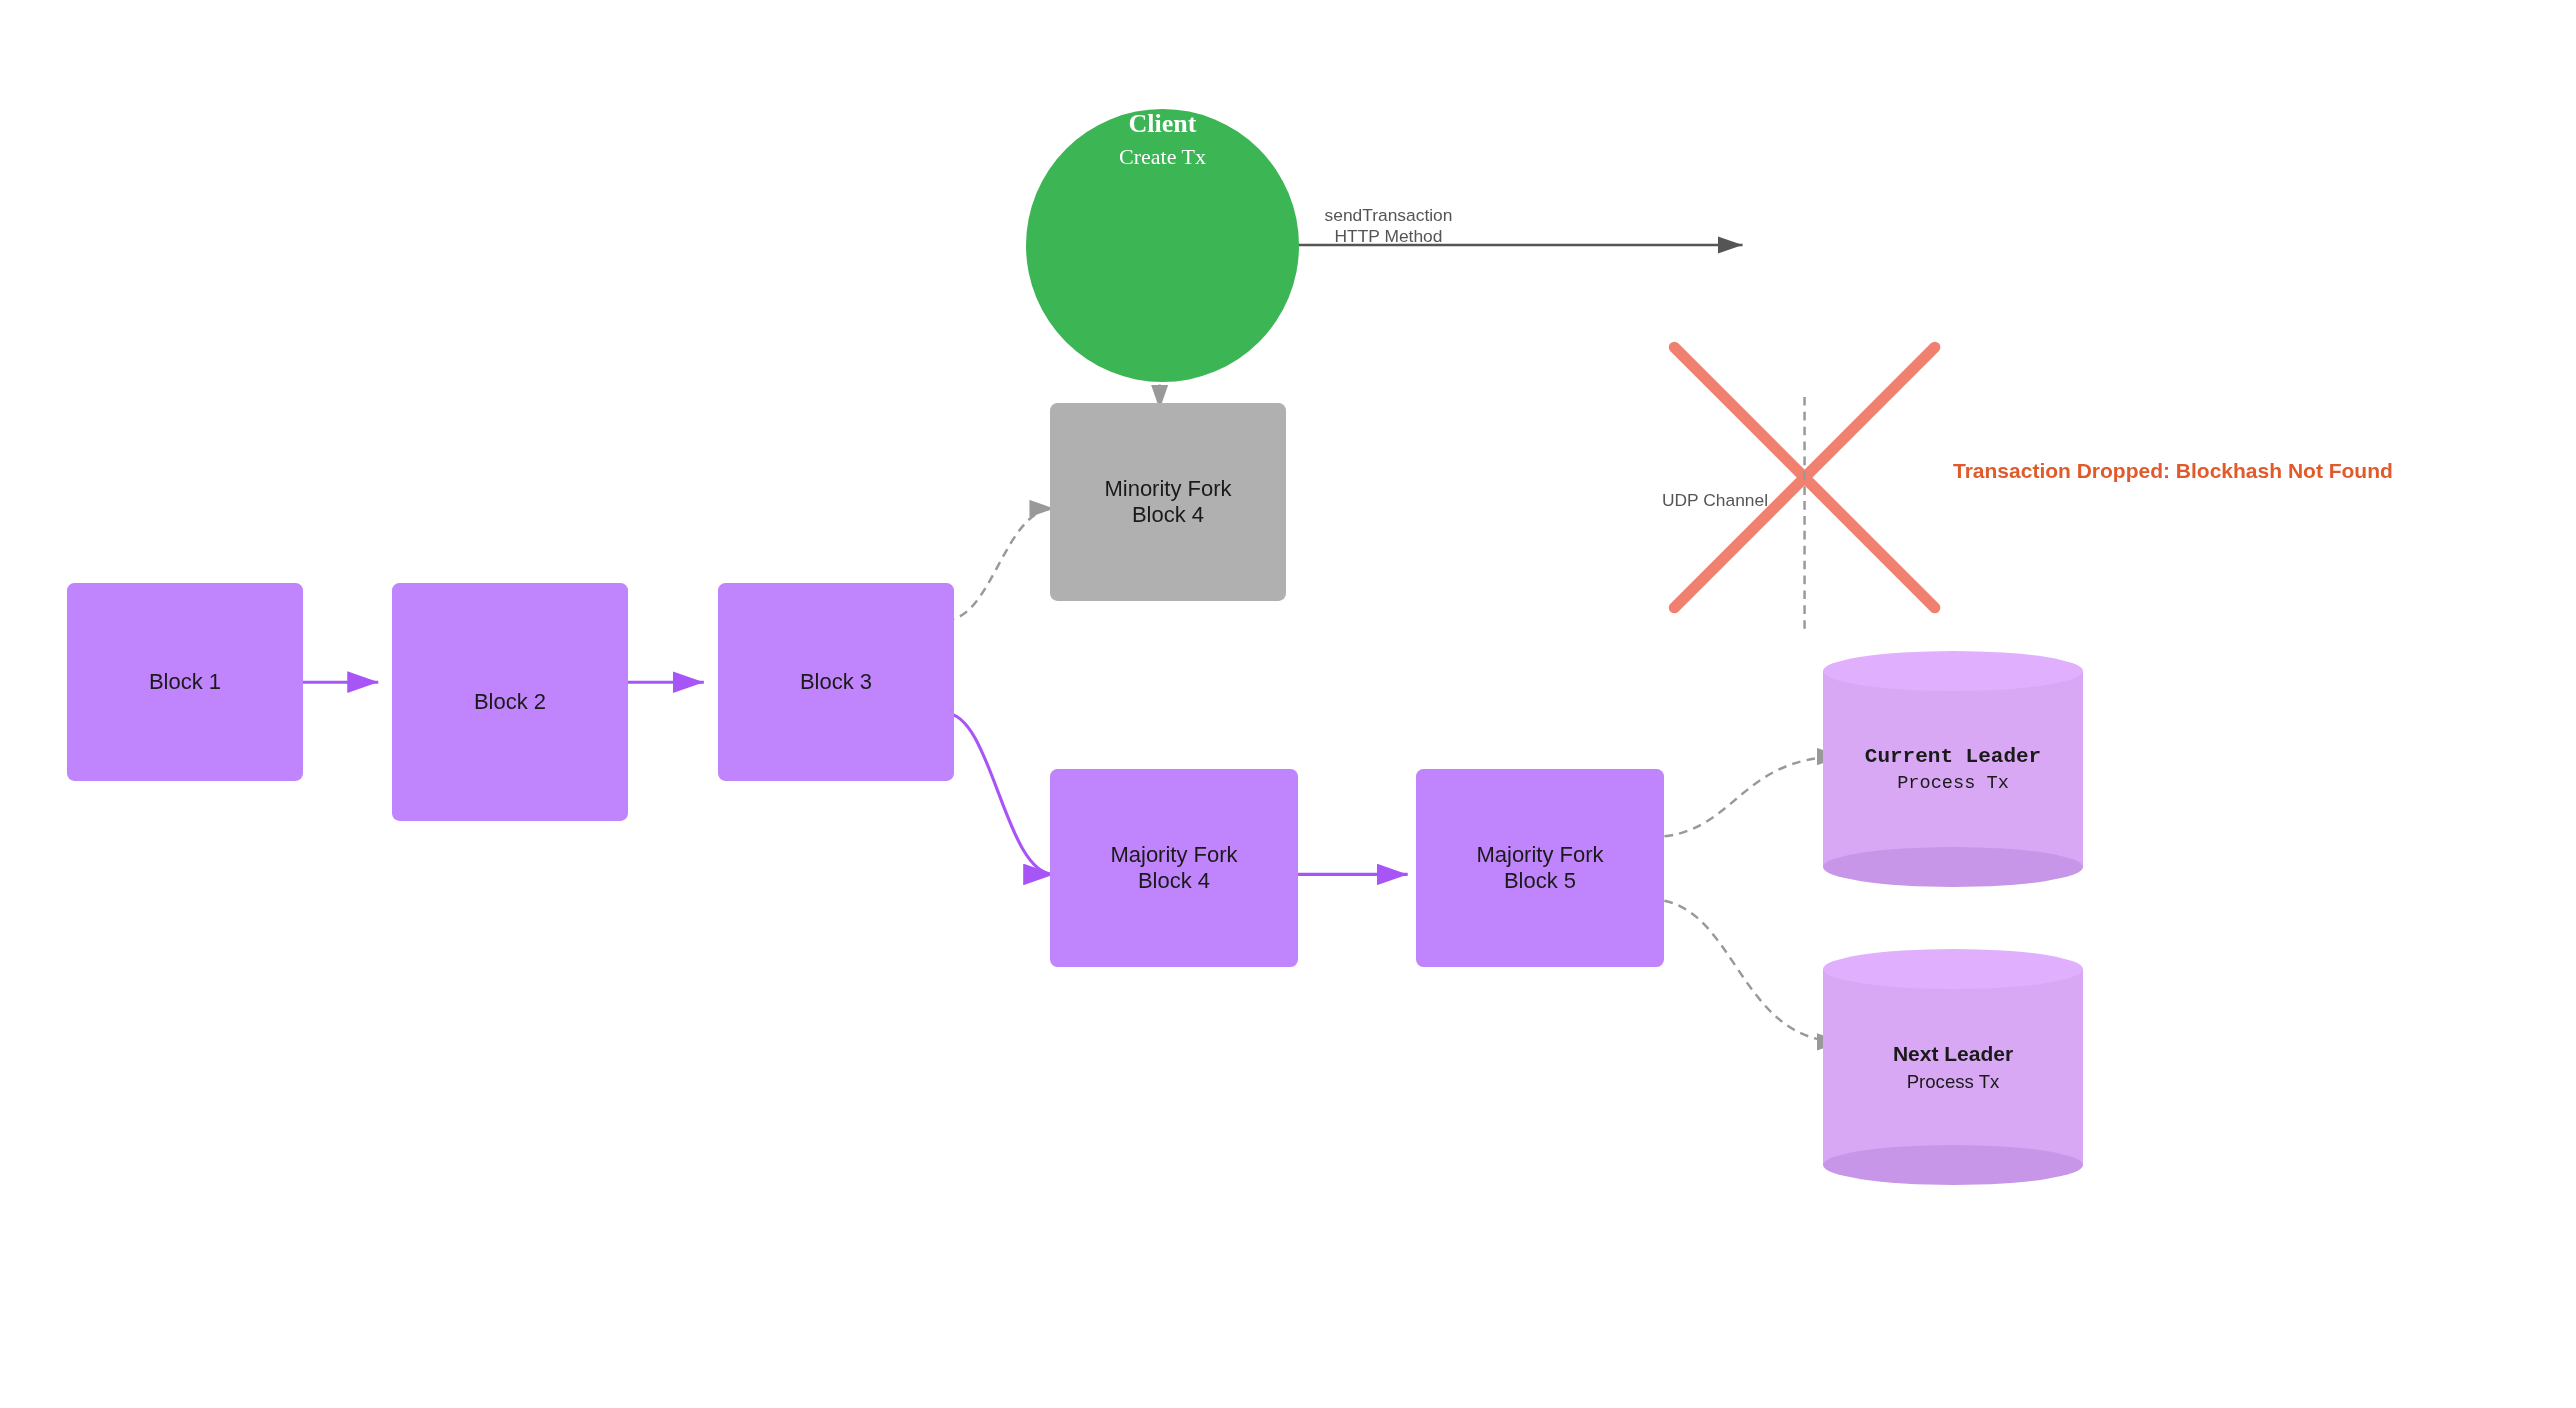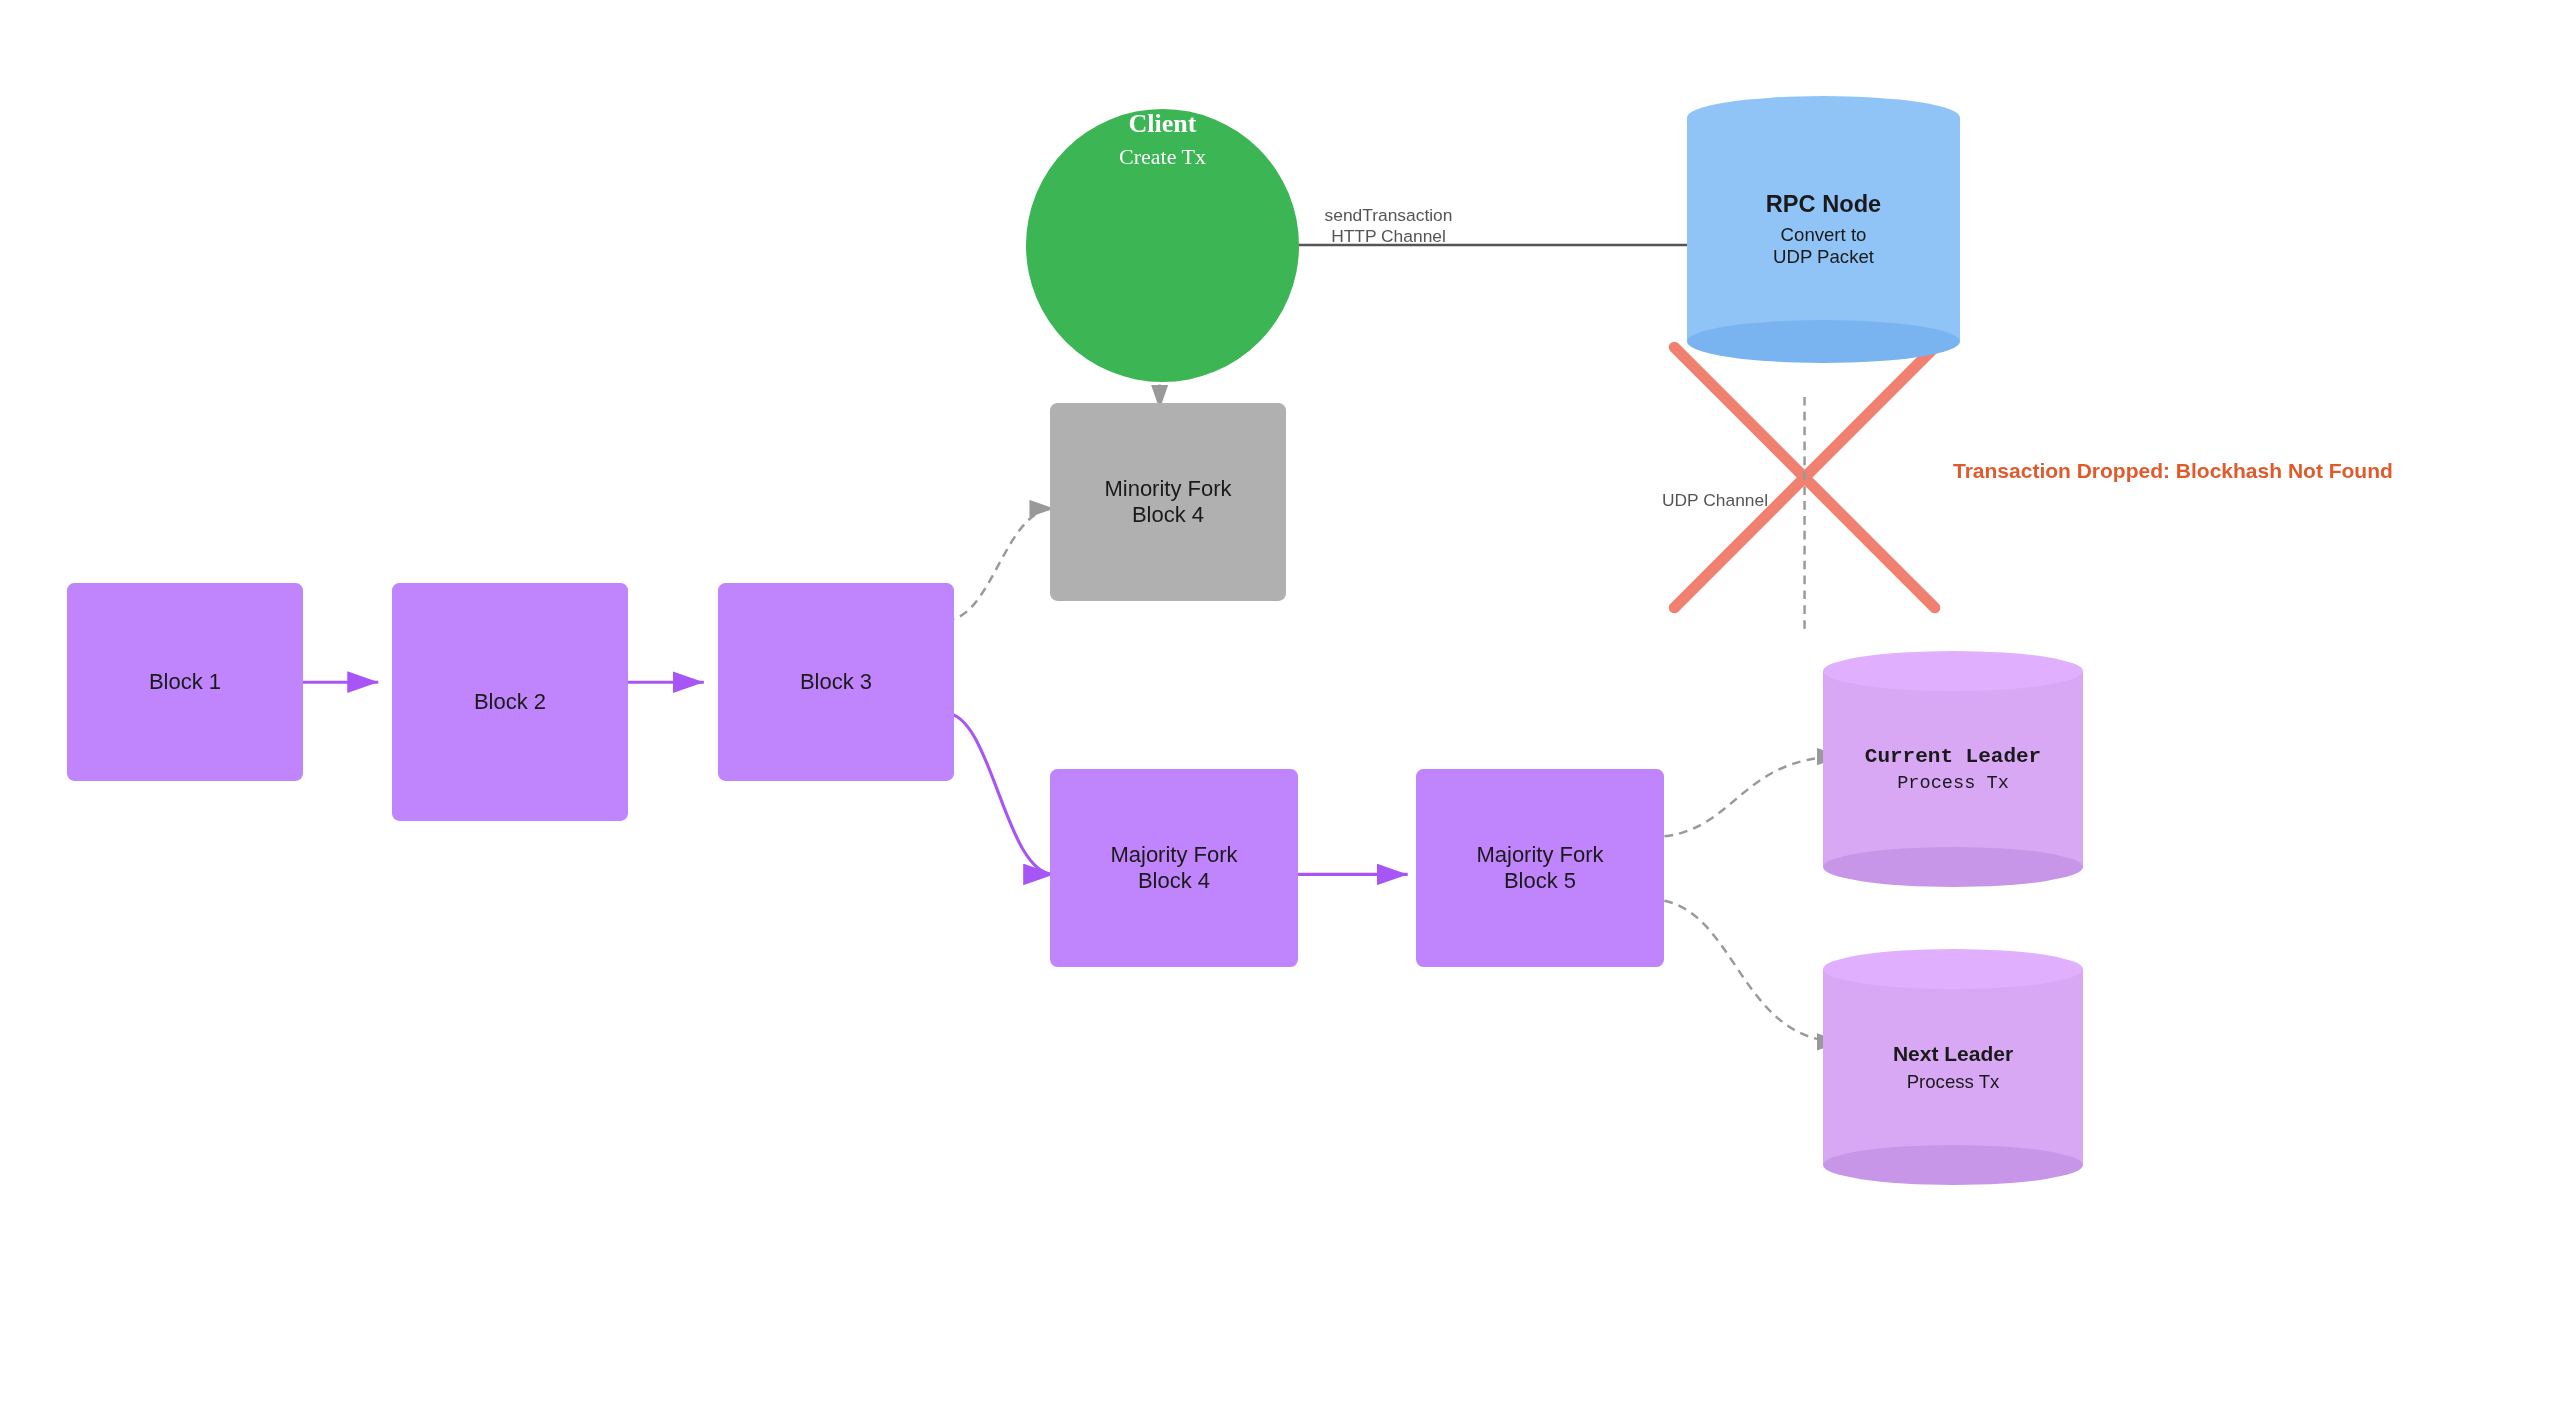--- a/index.html
+++ b/index.html
@@ -149,32 +149,20 @@
   <div class="block block-purple" style="left:1408px; top:769px; width:248px; height:198px;">
     <span style="white-space:pre-line;">Majority Fork
 Block 5</span>
   </div>
 
   <div class="circle-client" style="left:1026px; top:109px; width:273px; height:273px;">
     <div style="font-size:26px; font-weight:700;">Client</div>
     <div style="font-size:22px; font-weight:400; margin-top:5px;">Create Tx</div>
   </div>
 
-  <div style="position:absolute; left:1687px; top:96px; width:273px; height:267px;">
-
-    <div style="position:absolute; top:0; left:0; width:273px; height:43px; background:#90c4f7; border-radius:50%; z-index:2;"></div>
-
-    <div style="position:absolute; top:22px; left:0; width:273px; height:223px; background:#90c4f7; display:flex; flex-direction:column; align-items:center; justify-content:center; text-align:center;">
-      <div style="font-size:23.6px; font-weight:700; color:#1a1a1a;">RPC Node</div>
-      <div style="font-size:18.6px; color:#1a1a1a; margin-top:6.2px; white-space:pre-line;">Convert to
-UDP Packet</div>
-    </div>
-
-    <div style="position:absolute; bottom:0; left:0; width:273px; height:43px; background:#7ab4f0; border-radius:50%; z-index:2;"></div>
-  </div>
 
   <div style="position:absolute; left:1823px; top:651px; width:260px; height:236px;font-family:Liberation Mono, monospace;">
     <div style="position:absolute; top:0; left:0; width:260px; height:40px; background:#e0b0ff; border-radius:50%; z-index:2;"></div>
     <div style="position:absolute; top:20px; left:0; width:260px; height:196px; background:#d8a8f5; display:flex; flex-direction:column; align-items:center; justify-content:center; text-align:center;">
       <div style="font-size:21px; font-weight:700; color:#1a1a1a;">Current Leader</div>
       <div style="font-size:18.6px; color:#1a1a1a; margin-top:5px;">Process Tx</div>
     </div>
     <div style="position:absolute; bottom:0; left:0; width:260px; height:40px; background:#c896e8; border-radius:50%; z-index:2;"></div>
   </div>
 
@@ -182,21 +170,21 @@
     <div style="position:absolute; top:0; left:0; width:260px; height:40px; background:#e0b0ff; border-radius:50%; z-index:2;"></div>
     <div style="position:absolute; top:20px; left:0; width:260px; height:196px; background:#d8a8f5; display:flex; flex-direction:column; align-items:center; justify-content:center; ">
       <div style="font-size:21px; font-weight:700; color:#1a1a1a;">Next Leader</div>
       <div style="font-size:18.6px; color:#1a1a1a; margin-top:5px;">Process Tx</div>
     </div>
     <div style="position:absolute; bottom:0; left:0; width:260px; height:40px; background:#c896e8; border-radius:50%; z-index:2;"></div>
   </div>
 
   <div class="arrow-label" style="left:1277px; top:205px; width:223px;">
     <div style="font-size:17.4px;">sendTransaction</div>
-    <div style="font-size:17.4px;">HTTP Channel</div>
+    <div style="font-size:17.4px;">HTTP Method</div>
   </div>
 
   <div class="udp-label" style="left:1662px; top:490px;">
     <span>UDP Channel</span>
   </div>
 
   <div class="error-text" style="left:1953px; top:459px;">
     <span>Transaction Dropped: Blockhash Not Found</span>
   </div>
 

